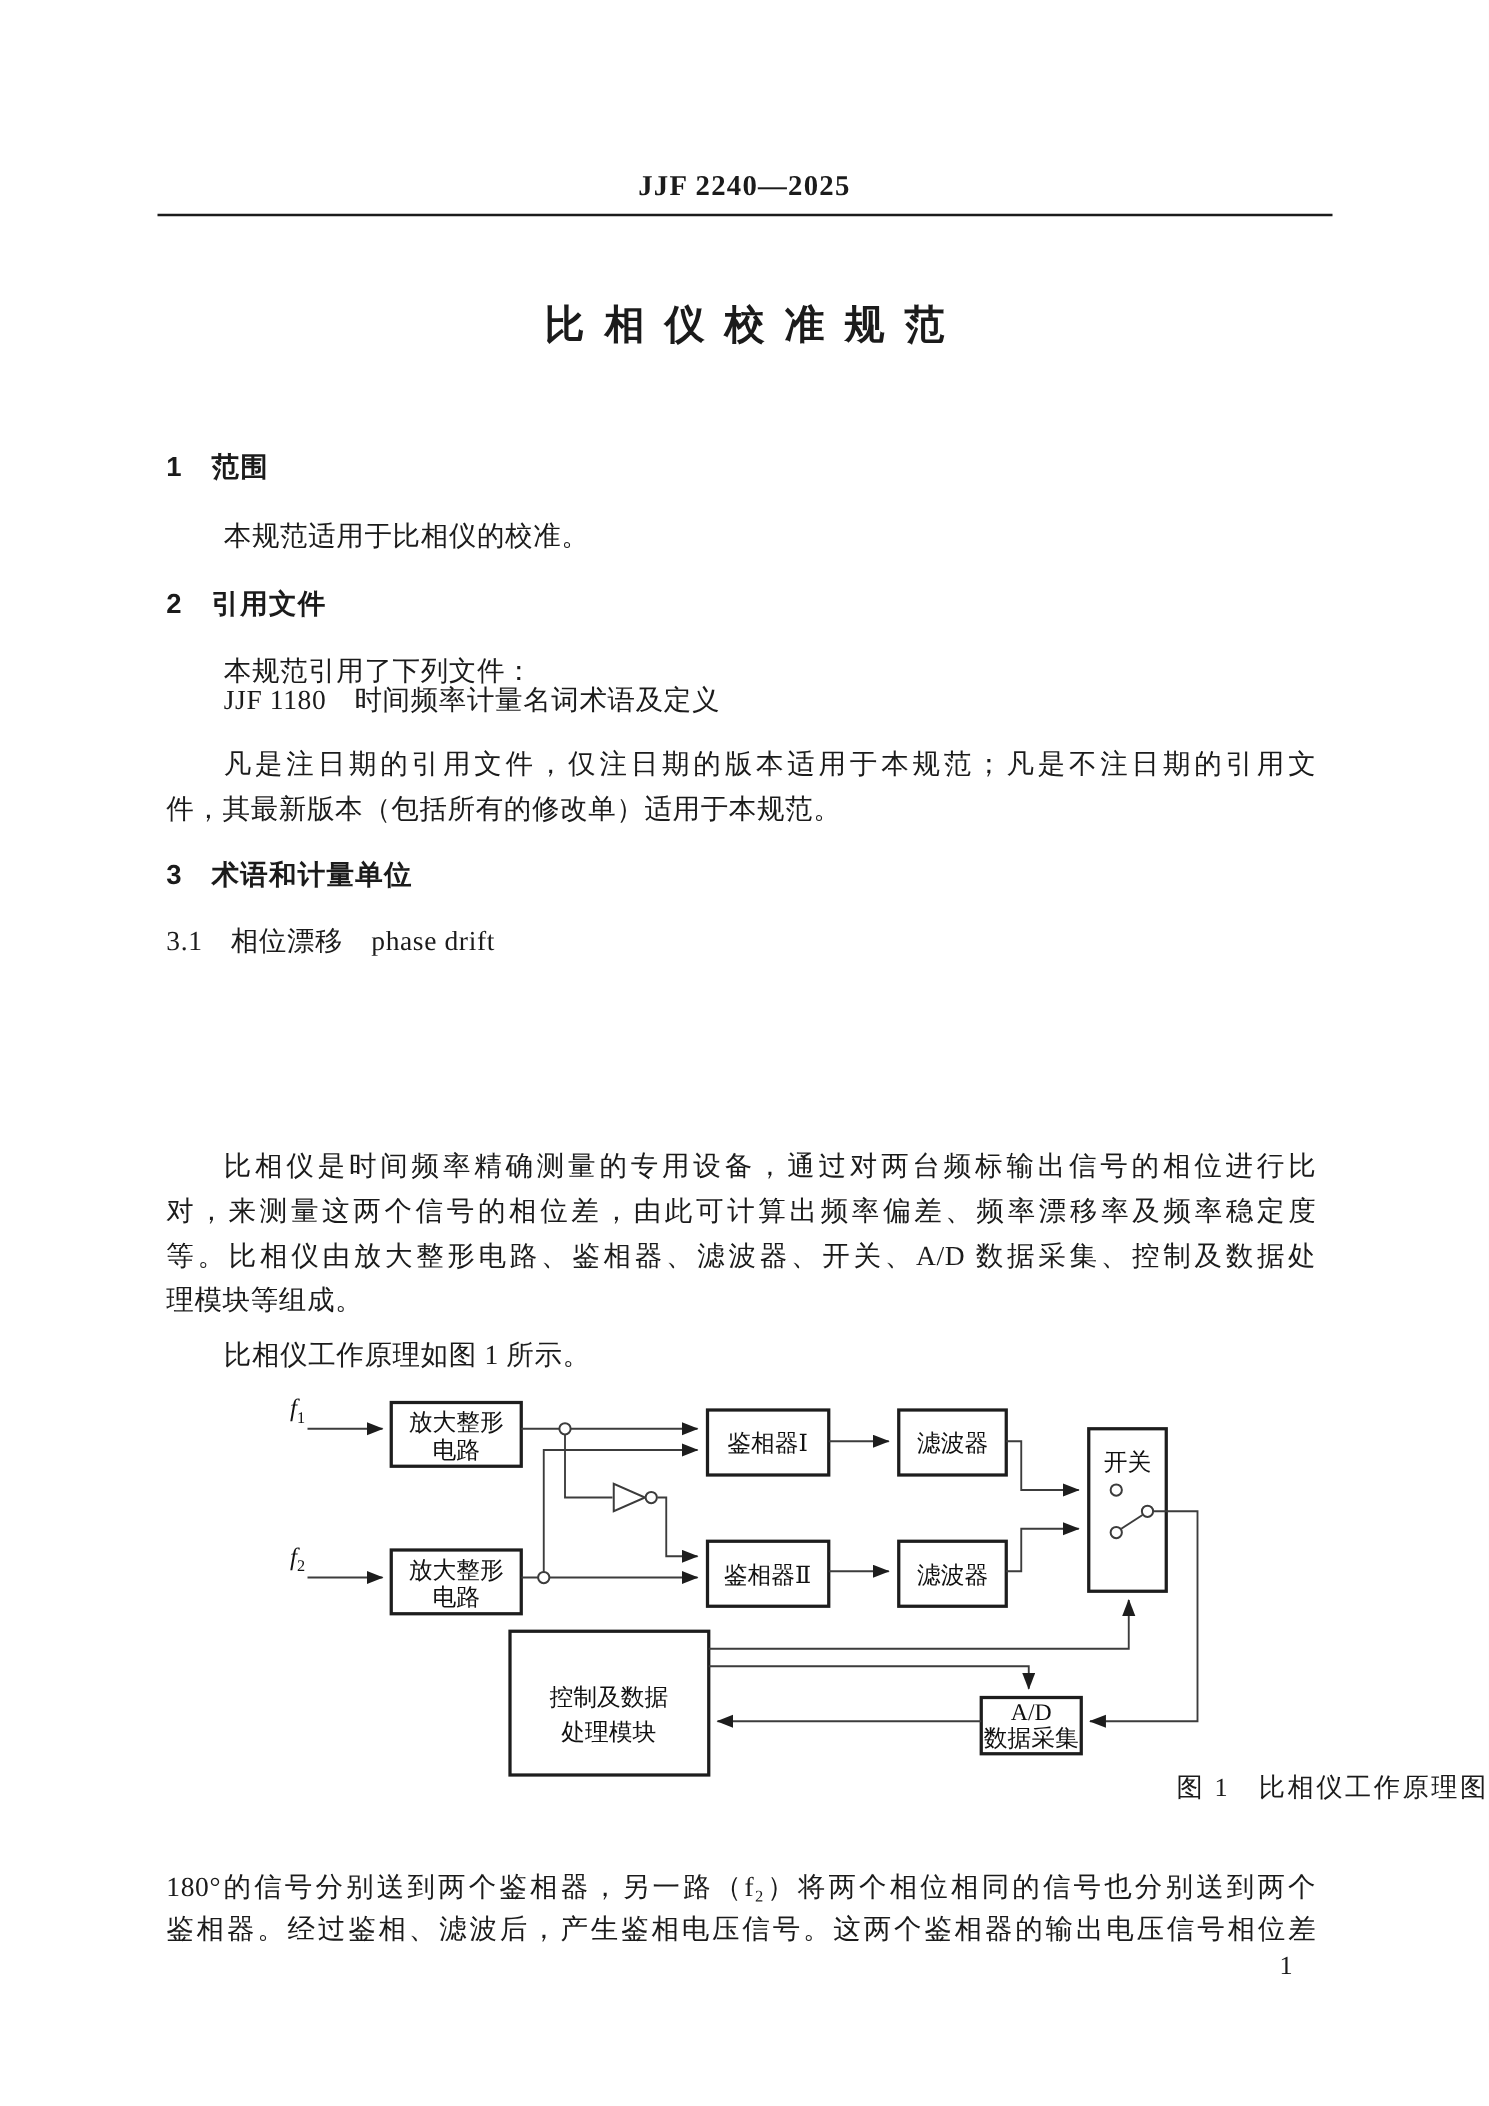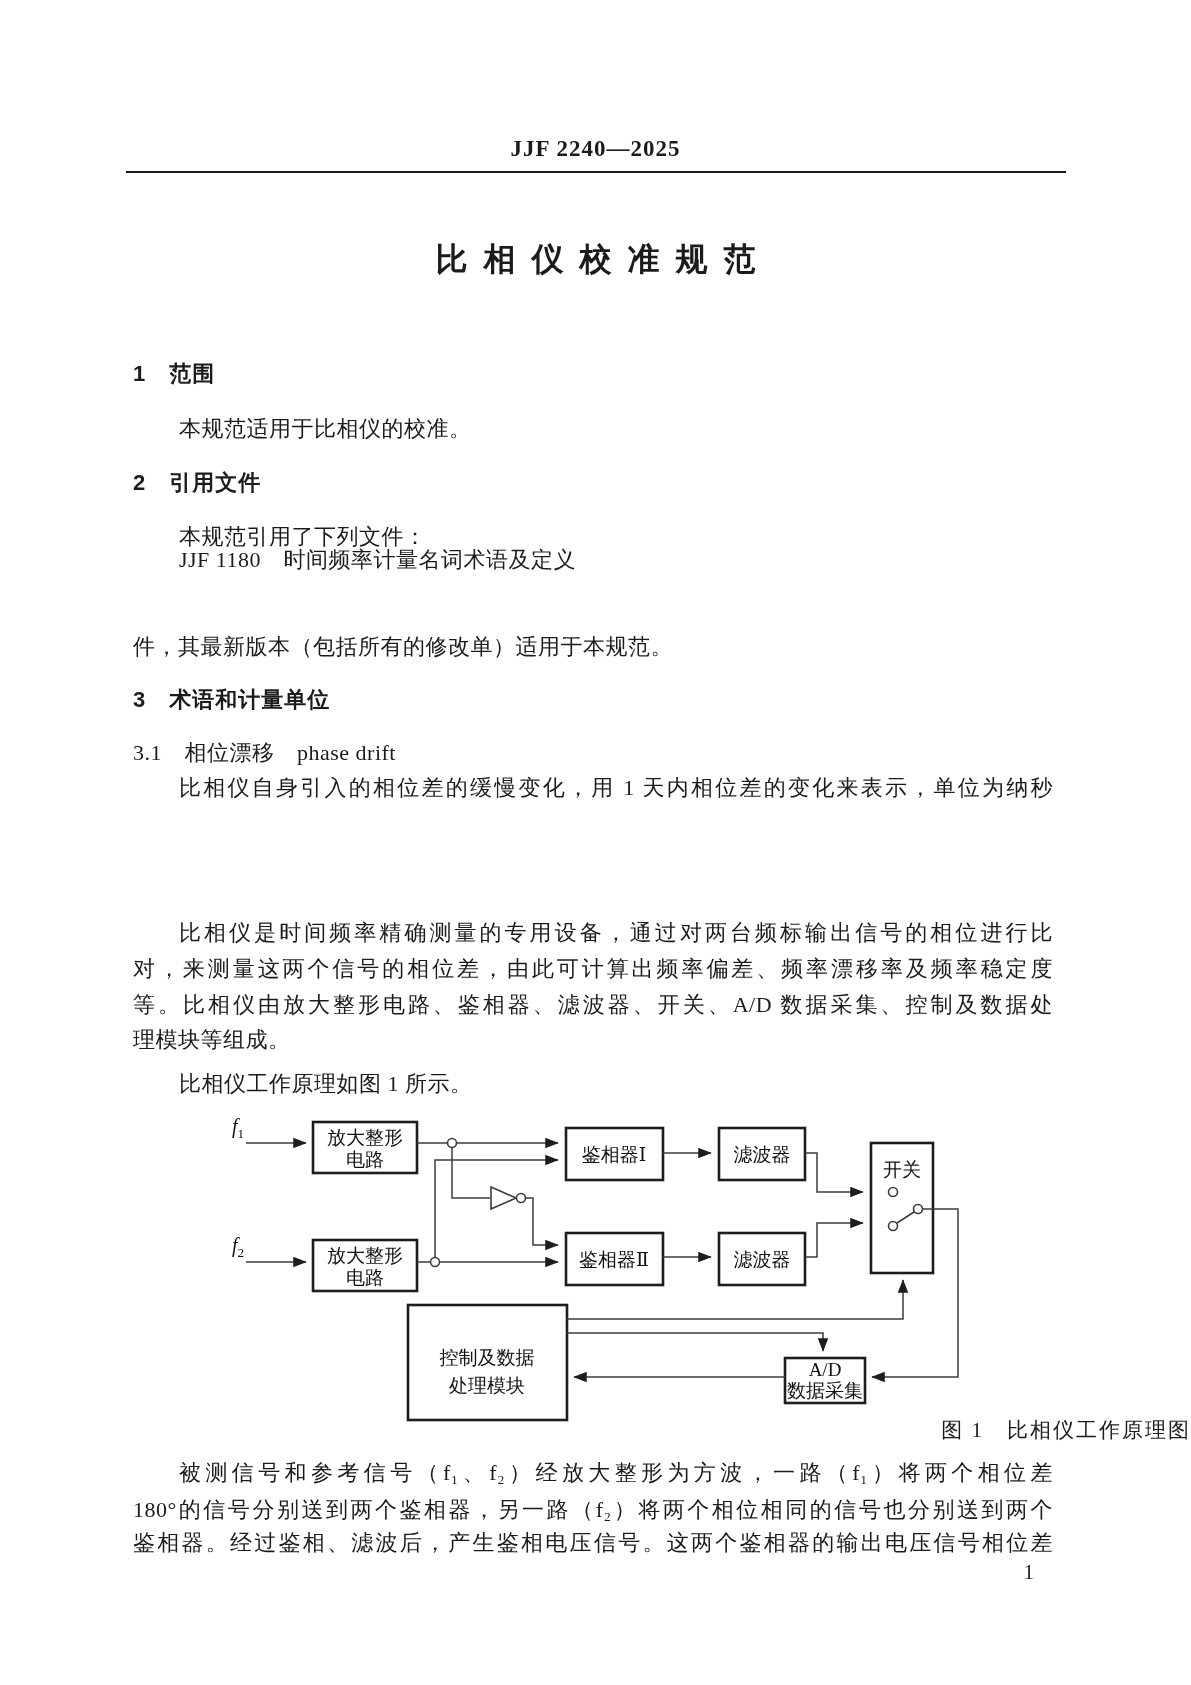--- a/index.html
+++ b/index.html
@@ -48,25 +48,25 @@
   <div class="doc-header">JJF 2240—2025</div>
   <div class="rule"></div>
   <div class="doc-title">比相仪校准规范</div>
 
   <div class="heading" style="top:357px;">1　范围</div>
   <div class="bl indent" style="top:411px;">本规范适用于比相仪的校准。</div>
 
   <div class="heading" style="top:466px;">2　引用文件</div>
   <div class="bl indent" style="top:519px;">本规范引用了下列文件：</div>
   <div class="bl indent" style="top:542px;">JJF 1180　时间频率计量名词术语及定义</div>
+  <div class="bl indent fill" style="top:593px;">凡是注日期的引用文件，仅注日期的版本适用于本规范；凡是不注日期的引用文</div>
   <div class="bl" style="top:629px;">件，其最新版本（包括所有的修改单）适用于本规范。</div>
 
   <div class="heading" style="top:683px;">3　术语和计量单位</div>
   <div class="bl" style="top:735px;">3.1　相位漂移　phase drift</div>
-  <div class="bl indent fill" style="top:770px;">比相仪自身引入的相位差的缓慢变化，用 1 天内相位差的变化来表示，单位为纳秒</div>
 
   <div class="bl indent fill" style="top:915px;">比相仪是时间频率精确测量的专用设备，通过对两台频标输出信号的相位进行比</div>
   <div class="bl fill" style="top:951px;">对，来测量这两个信号的相位差，由此可计算出频率偏差、频率漂移率及频率稳定度</div>
   <div class="bl fill" style="top:987px;">等。比相仪由放大整形电路、鉴相器、滤波器、开关、A/D 数据采集、控制及数据处</div>
   <div class="bl" style="top:1022px;">理模块等组成。</div>
   <div class="bl indent" style="top:1066px;">比相仪工作原理如图 1 所示。</div>
 
   <div class="diagram">
     <svg viewBox="0 0 800 330" xmlns="http://www.w3.org/2000/svg">
       <defs>
@@ -136,19 +136,18 @@
       <rect class="dbox" x="605" y="258" width="80" height="45"></rect>
       <text class="dlabel" x="645" y="276">A/D</text>
       <text class="dlabel" x="645" y="297">数据采集</text>
 
       <path class="wire" d="M605,277 H394" marker-end="url(#arr)"></path>
     </svg>
   </div>
 
   <div class="fig-caption">图 1　比相仪工作原理图</div>
 
-  <div class="bl indent fill" style="top:1455px;">被测信号和参考信号（f₁、f₂）经放大整形为方波，一路（f₁）将两个相位差</div>
   <div class="bl fill" style="top:1492px;">180°的信号分别送到两个鉴相器，另一路（f₂）将两个相位相同的信号也分别送到两个</div>
   <div class="bl fill" style="top:1525px;">鉴相器。经过鉴相、滤波后，产生鉴相电压信号。这两个鉴相器的输出电压信号相位差</div>
 
   <div class="page-number">1</div>
 
 </div>
 
 </body></html>

